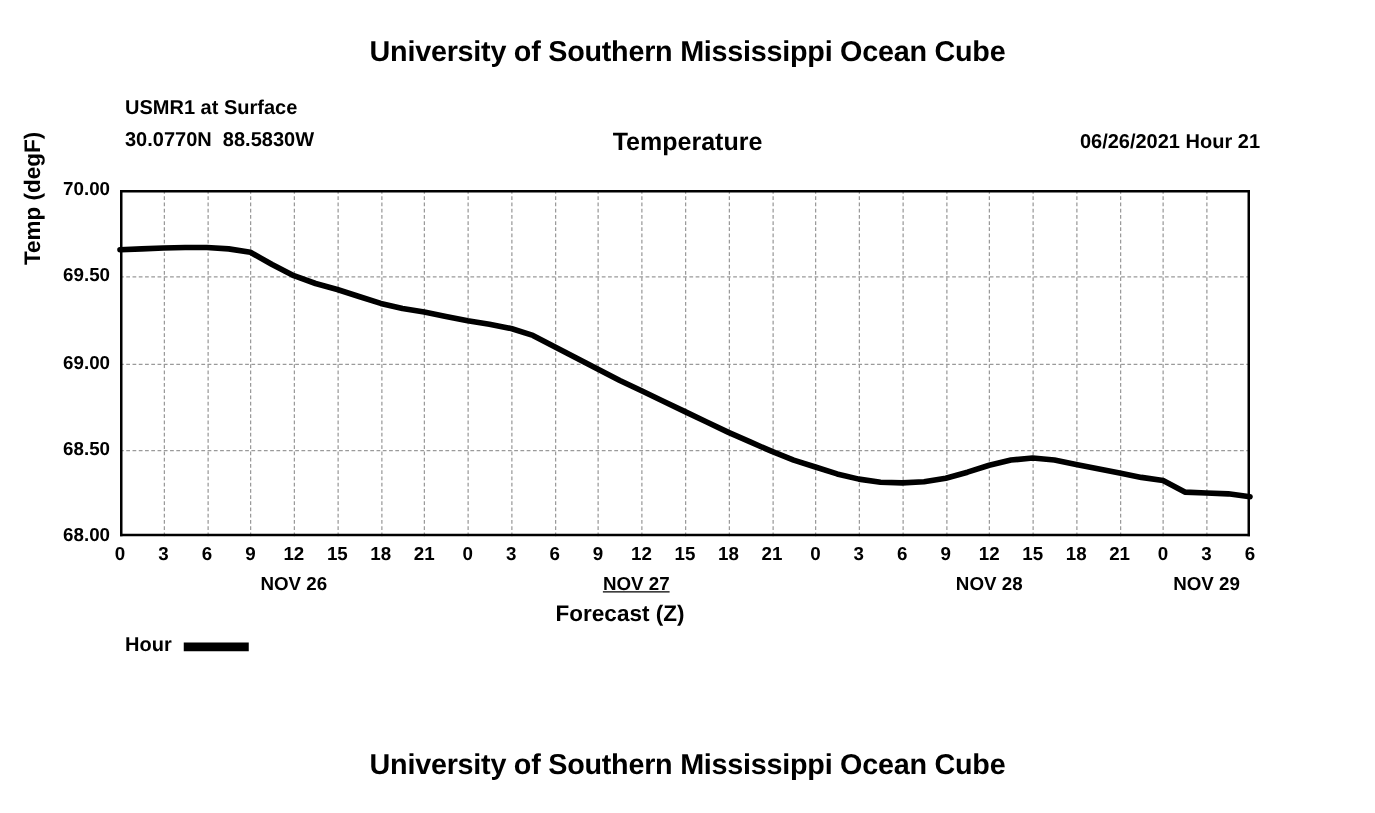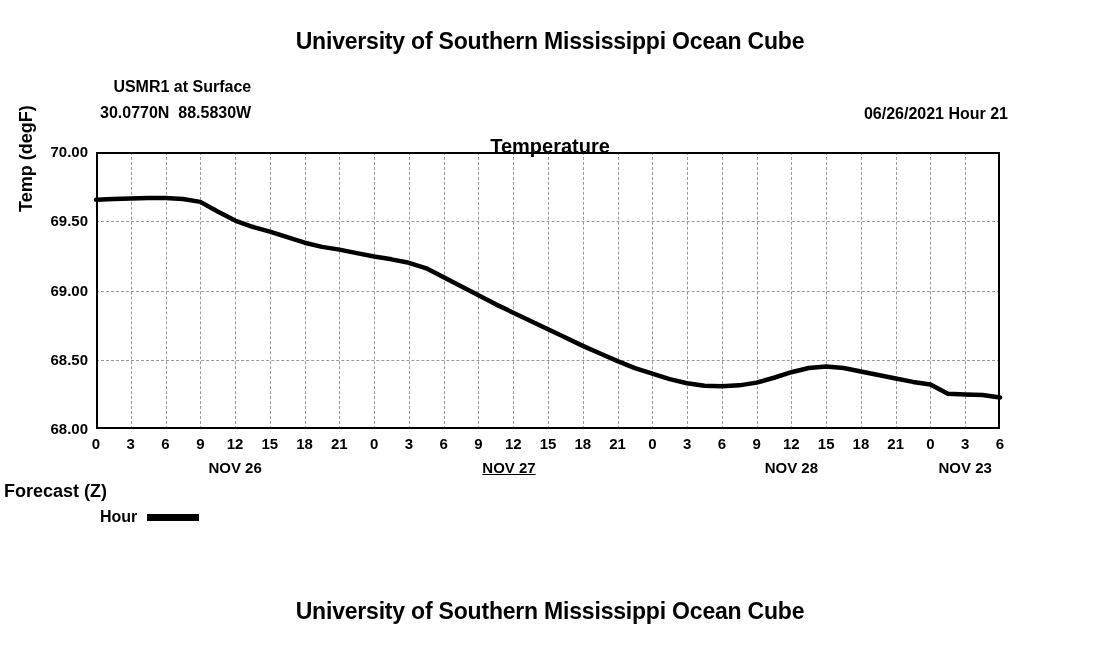--- a/index.html
+++ b/index.html
@@ -45,31 +45,30 @@
   }
 
   .header-left {
     position: absolute;
     left: 100px;
     top: 74px;
     font-size: 16px;
     font-weight: bold;
     line-height: 26px;
   }
-  .header-left div { white-space: pre; text-align: right; }
+  .header-left div { white-space: pre; }
 
   .header-center {
     position: absolute;
     left: 0;
     top: 103px;
     width: 1100px;
     text-align: center;
     font-size: 20px;
     font-weight: bold;
-    margin-top: 32px;
   }
 
   .header-right {
     position: absolute;
     right: 92px;
     top: 105px;
     font-size: 16px;
     font-weight: bold;
     white-space: pre;
   }
@@ -162,23 +161,24 @@
     font-size: 15px;
     font-weight: bold;
     text-align: center;
     width: 120px;
     margin-left: -60px;
     white-space: pre;
   }
 
   .xlabel-text {
     position: absolute;
-    left: 4px;
+    left: 16px;
     top: 481px;
     width: 960px;
+    text-align: center;
     font-size: 18px;
     font-weight: bold;
   }
 
   .legend {
     position: absolute;
     left: 100px;
     top: 508px;
     display: flex;
     align-items: center;
@@ -245,21 +245,21 @@
       <div class="xtick" style="left: 860.923px;">18</div>
       <div class="xtick" style="left: 895.692px;">21</div>
       <div class="xtick" style="left: 930.462px;">0</div>
       <div class="xtick" style="left: 965.231px;">3</div>
       <div class="xtick" style="left: 1000px;">6</div>
     </div>
   <div id="daylabel-layer">
       <div class="daylabel" style="left: 235.077px; text-align: center;">NOV 26</div>
       <div class="daylabel" style="left: 509px; text-decoration: underline;">NOV 27</div>
       <div class="daylabel" style="left: 791.385px;">NOV 28</div>
-      <div class="daylabel" style="left: 965.231px;">NOV 23</div>
+      <div class="daylabel" style="left: 965.231px;">NOV 29</div>
     </div>
 
   <div class="plot-wrap">
     <div id="grid-layer">
         <div class="vgrid" style="left: 34.7692px;"></div>
         <div class="vgrid" style="left: 69.5385px;"></div>
         <div class="vgrid" style="left: 104.308px;"></div>
         <div class="vgrid" style="left: 139.077px;"></div>
         <div class="vgrid" style="left: 173.846px;"></div>
         <div class="vgrid" style="left: 208.615px;"></div>

